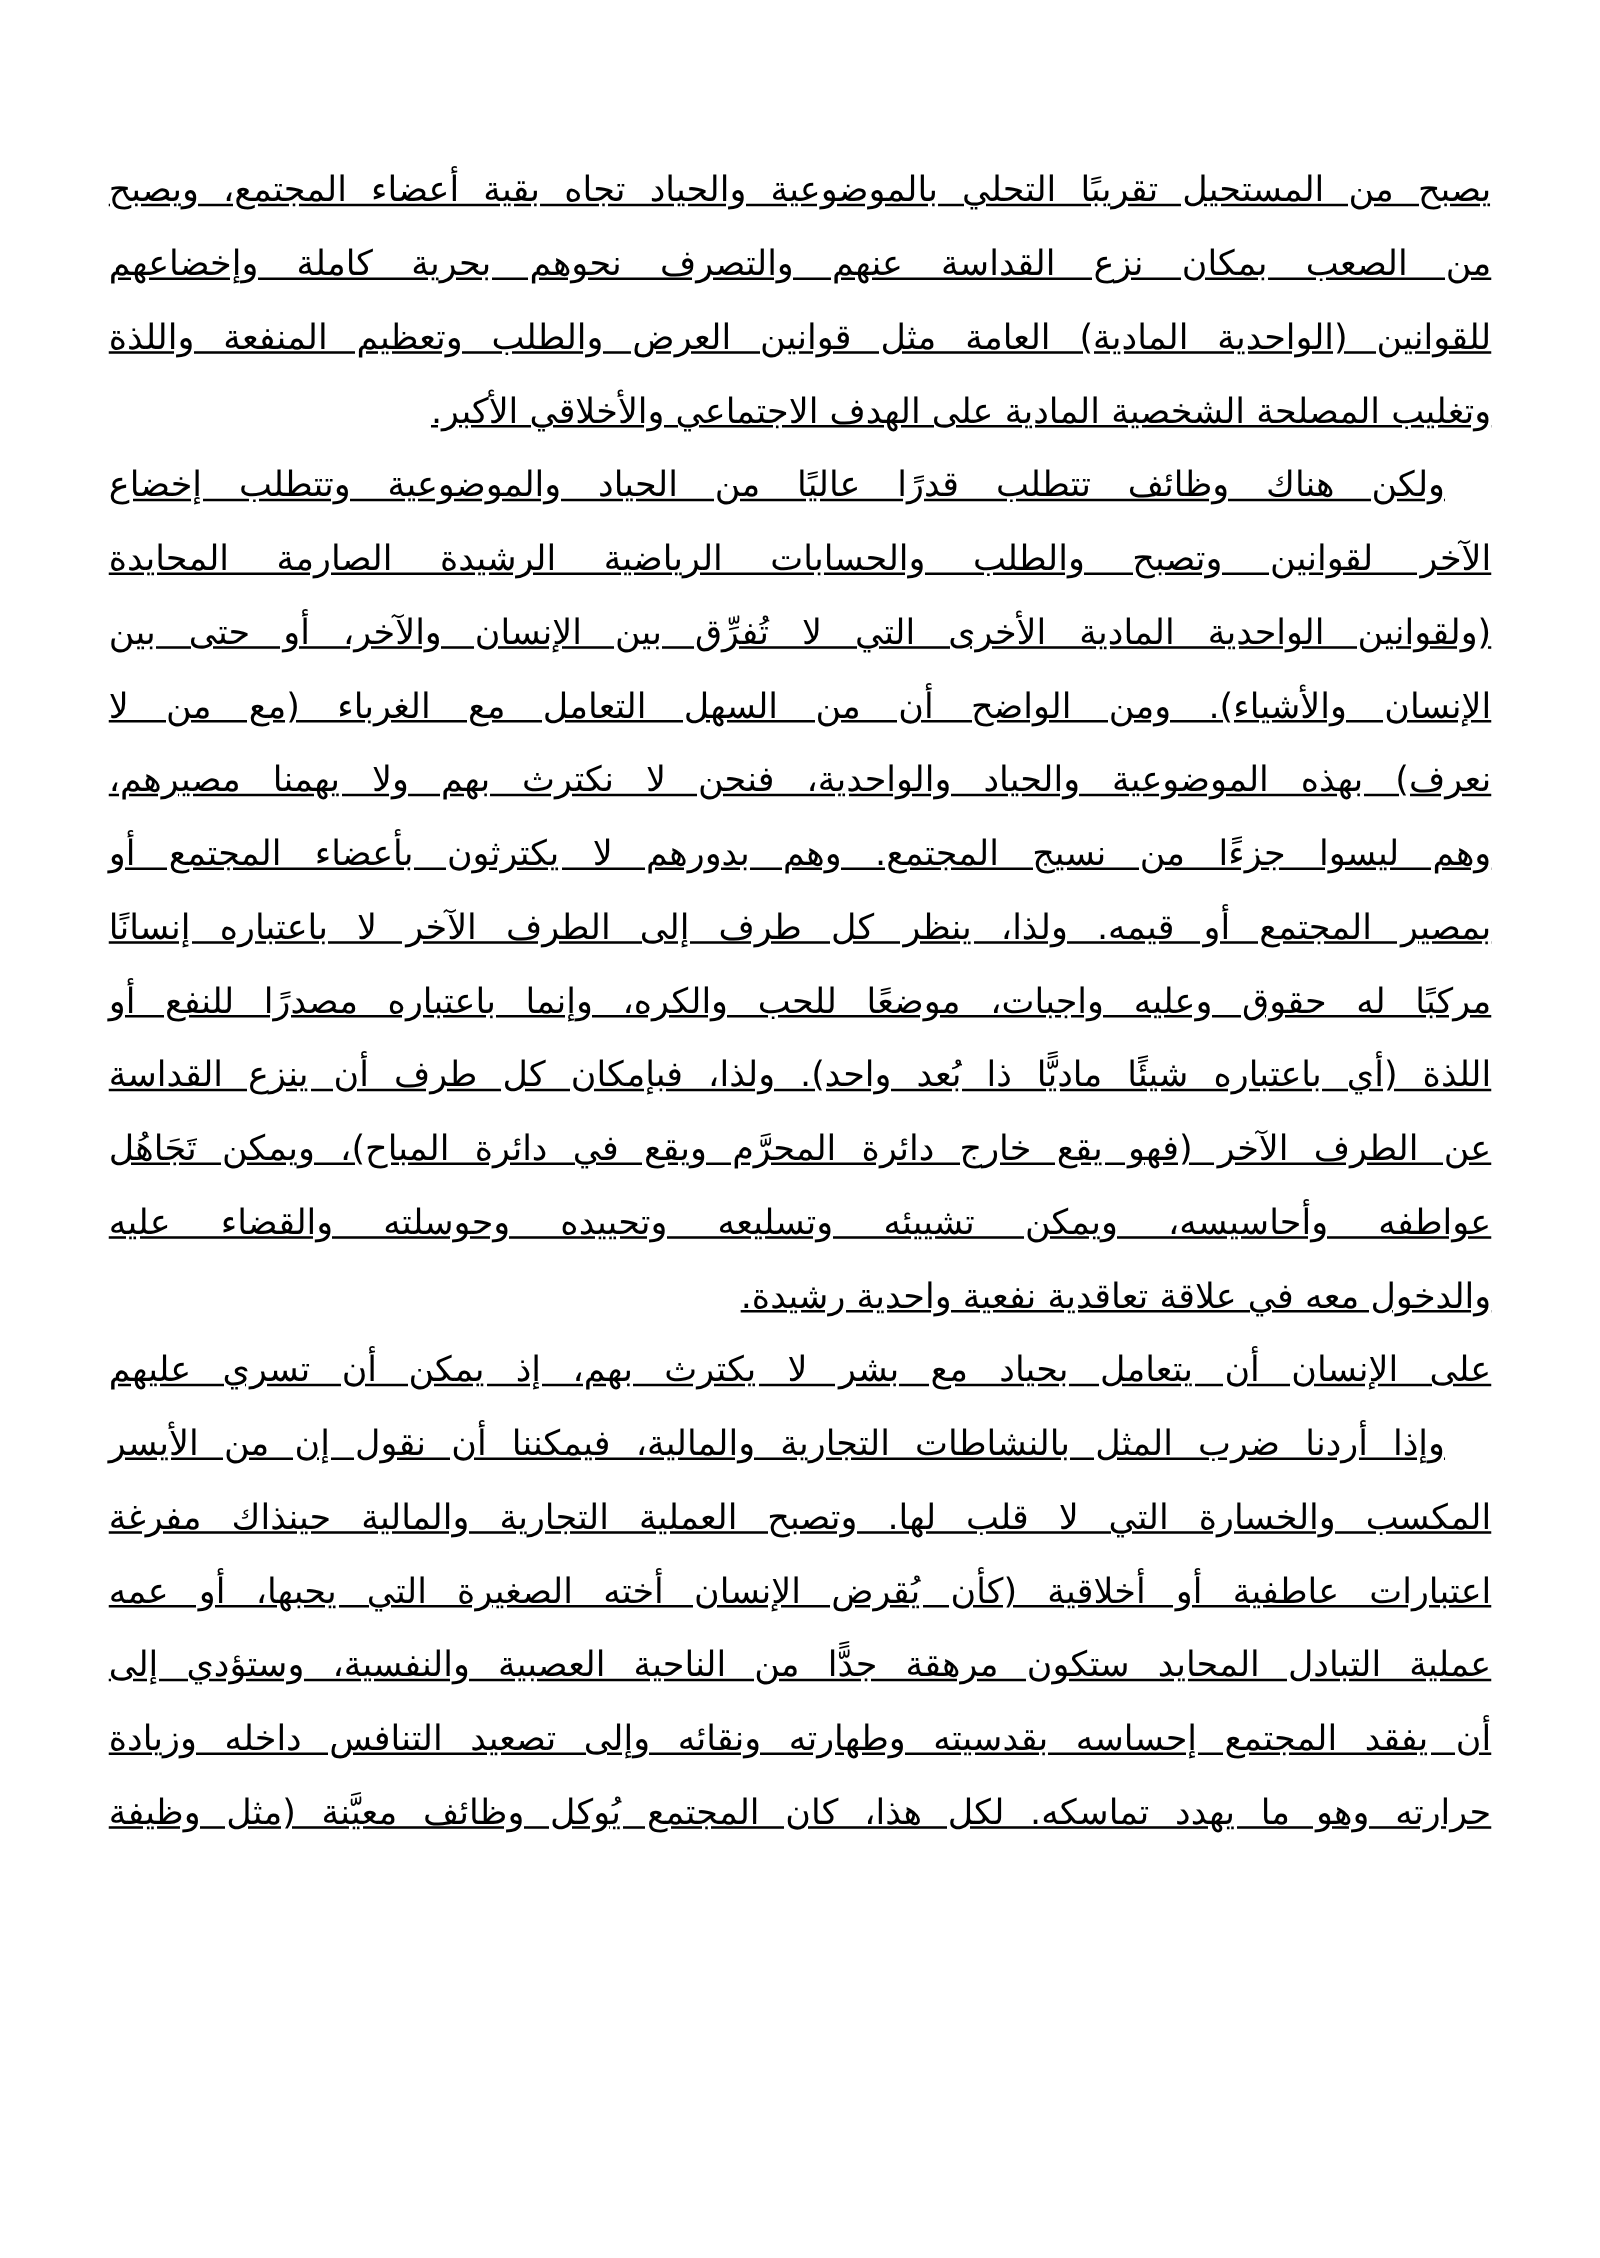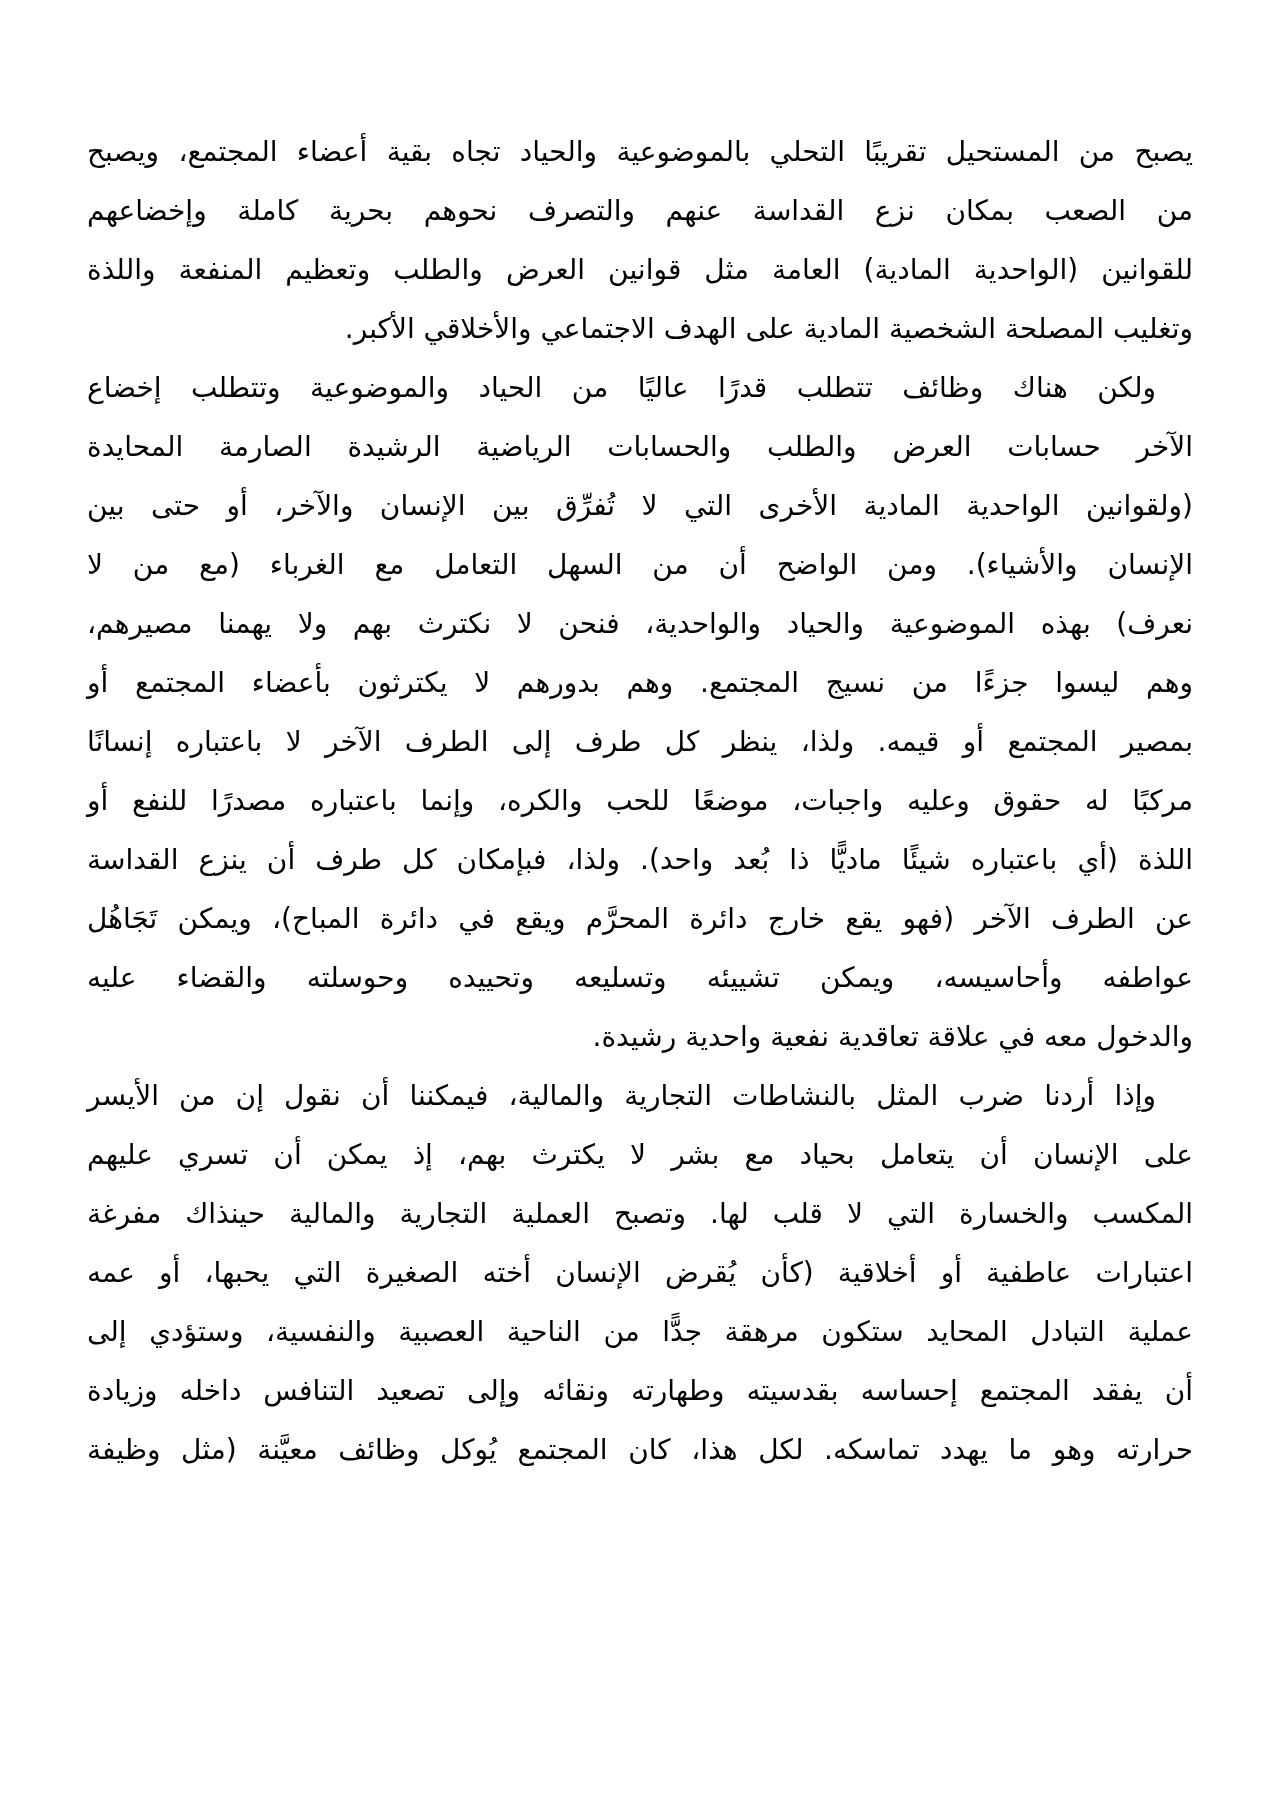--- a/index.html
+++ b/index.html
@@ -27,20 +27,21 @@
     direction: rtl;
     unicode-bidi: embed;
     font-family: "DejaVu Sans", sans-serif;
     font-size: 28px;
     line-height: 59px;
     color: #000000;
   }
   .paragraph {
     margin: 0;
     padding: 0;
+    text-decoration: underline;
   }
   .line {
     height: 59px;
     text-align: justify;
     text-align-last: justify;
     white-space: normal;
     overflow: visible;
   }
   .line.indent {
     text-indent: 37px;
@@ -55,35 +56,35 @@
 <div class="page">
   <div class="text-block" dir="rtl">
       <div class="paragraph">
         <div class="line">يصبح من المستحيل تقريبًا التحلي بالموضوعية والحياد تجاه بقية أعضاء المجتمع، ويصبح</div>
         <div class="line">من الصعب بمكان نزع القداسة عنهم والتصرف نحوهم بحرية كاملة وإخضاعهم</div>
         <div class="line">للقوانين (الواحدية المادية) العامة مثل قوانين العرض والطلب وتعظيم المنفعة واللذة</div>
         <div class="line para-end">وتغليب المصلحة الشخصية المادية على الهدف الاجتماعي والأخلاقي الأكبر.</div>
       </div>
       <div class="paragraph">
         <div class="line indent">ولكن هناك وظائف تتطلب قدرًا عاليًا من الحياد والموضوعية وتتطلب إخضاع</div>
-        <div class="line">الآخر حسابات العرض والطلب والحسابات الرياضية الرشيدة الصارمة المحايدة</div>
+        <div class="line">الآخر لقوانين وتصبح والطلب والحسابات الرياضية الرشيدة الصارمة المحايدة</div>
         <div class="line">(ولقوانين الواحدية المادية الأخرى التي لا تُفرِّق بين الإنسان والآخر، أو حتى بين</div>
         <div class="line">الإنسان والأشياء). ومن الواضح أن من السهل التعامل مع الغرباء (مع من لا</div>
         <div class="line">نعرف) بهذه الموضوعية والحياد والواحدية، فنحن لا نكترث بهم ولا يهمنا مصيرهم،</div>
         <div class="line">وهم ليسوا جزءًا من نسيج المجتمع. وهم بدورهم لا يكترثون بأعضاء المجتمع أو</div>
         <div class="line">بمصير المجتمع أو قيمه. ولذا، ينظر كل طرف إلى الطرف الآخر لا باعتباره إنسانًا</div>
         <div class="line">مركبًا له حقوق وعليه واجبات، موضعًا للحب والكره، وإنما باعتباره مصدرًا للنفع أو</div>
         <div class="line">اللذة (أي باعتباره شيئًا ماديًّا ذا بُعد واحد). ولذا، فبإمكان كل طرف أن ينزع القداسة</div>
         <div class="line">عن الطرف الآخر (فهو يقع خارج دائرة المحرَّم ويقع في دائرة المباح)، ويمكن تَجَاهُل</div>
         <div class="line">عواطفه وأحاسيسه، ويمكن تشييئه وتسليعه وتحييده وحوسلته والقضاء عليه</div>
         <div class="line para-end">والدخول معه في علاقة تعاقدية نفعية واحدية رشيدة.</div>
       </div>
       <div class="paragraph">
+        <div class="line">على الإنسان أن يتعامل بحياد مع بشر لا يكترث بهم، إذ يمكن أن تسري عليهم</div>
         <div class="line indent">وإذا أردنا ضرب المثل بالنشاطات التجارية والمالية، فيمكننا أن نقول إن من الأيسر</div>
-        <div class="line">على الإنسان أن يتعامل بحياد مع بشر لا يكترث بهم، إذ يمكن أن تسري عليهم</div>
         <div class="line">المكسب والخسارة التي لا قلب لها. وتصبح العملية التجارية والمالية حينذاك مفرغة</div>
         <div class="line">اعتبارات عاطفية أو أخلاقية (كأن يُقرض الإنسان أخته الصغيرة التي يحبها، أو عمه</div>
         <div class="line">عملية التبادل المحايد ستكون مرهقة جدًّا من الناحية العصبية والنفسية، وستؤدي إلى</div>
         <div class="line">أن يفقد المجتمع إحساسه بقدسيته وطهارته ونقائه وإلى تصعيد التنافس داخله وزيادة</div>
         <div class="line">حرارته وهو ما يهدد تماسكه. لكل هذا، كان المجتمع يُوكل وظائف معيَّنة (مثل وظيفة</div>
       </div>
     </div>
 </div>
 
 </body></html>

